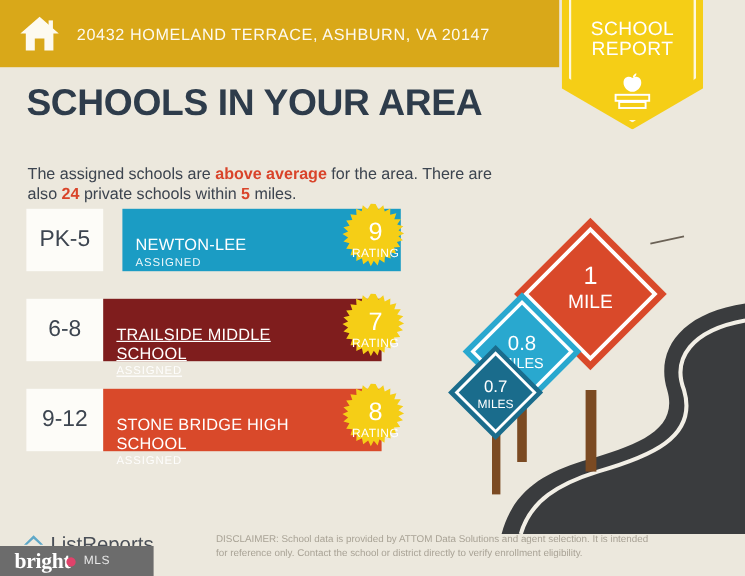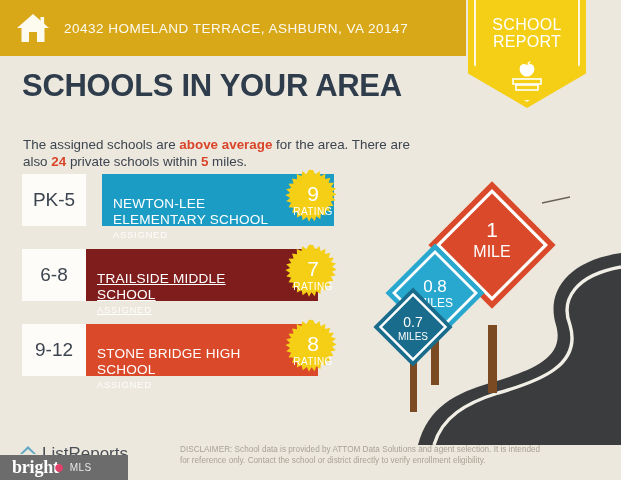--- a/index.html
+++ b/index.html
@@ -267,21 +267,20 @@
   </div>
 
   <div class="title">SCHOOLS IN YOUR AREA</div>
   <div class="subtitle"><span>The assigned schools are </span><span class="hl">above average</span><span> for the area. There are also </span><span class="hl">24</span><span> private schools within </span><span class="hl">5</span><span> miles.</span></div>
 
   <div class="school-row r1">
     <div class="grade-box">PK-5</div>
     <div class="name-box">
       <div class="school-name">
         <div>NEWTON-LEE</div>
-        <div>ELEMENTARY SCHOOL</div>
       </div>
       <div class="assigned">ASSIGNED</div>
     </div>
   </div>
   <div class="rating-badge b1">
     <svg width="64" height="64" viewBox="0 0 64 64">
       <polygon fill="#f5ce16" points="32,2 34.5,6.6 38.4,3.1 39.6,8.2 44.3,5.8 44.1,11 49.3,9.8 47.6,14.7 53,14.8 50,19 55.1,20.5 51.1,23.8 55.7,26.5 51,28.8 54.8,32.3 49.7,33.6 52.5,37.9 47.3,38.2 49,43.1 43.9,42.4 44.6,47.5 39.8,45.8 39.4,51 35.2,48.2 33.7,53.2 30.5,49.2 28,53.8 25.8,49.1 21.7,52.3 20.6,47.2 15.9,49.4 16.2,44.2 11.1,44.7 12.6,39.7 7.5,39.2 10.2,34.8 5.2,33.3 9.1,30 4.4,27.1 9.1,24.9 5.2,21.3 10.3,20.1 7.5,15.8 12.6,15.4 11,10.5 16.1,11.2 15.7,6 20.4,8.1 21.3,3 25.3,6.3 28,1.8"></polygon>
     </svg>
     <div class="rating-num">9</div>
     <div class="rating-label">RATING</div>

